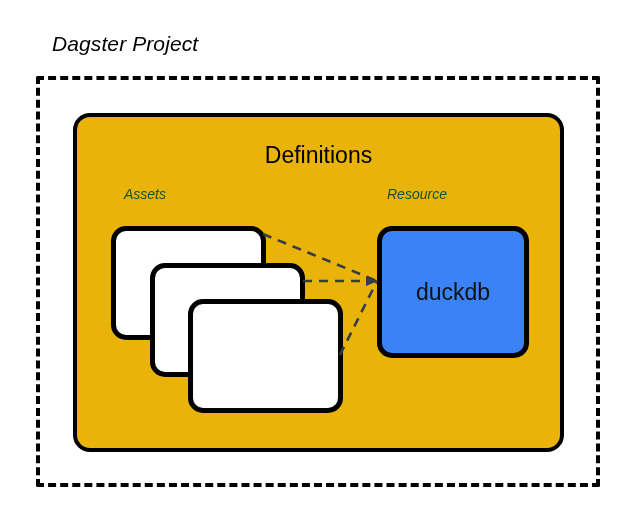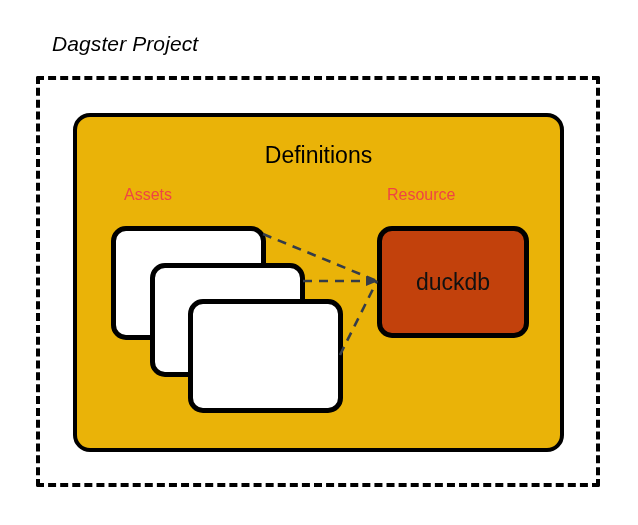--- a/index.html
+++ b/index.html
@@ -66,23 +66,24 @@
     text-align: center;
     font-size: 23px;
     font-style: normal;
     font-weight: 400;
     color: #000000;
   }
 
   
   .group-label {
     position: absolute;
-    font-size: 16px;
+    font-size: 14px;
+    font-style: italic;
     font-weight: 400;
-    color: #ef4444;
+    color: #14532d;
     white-space: nowrap;
   }
   .label-assets   { left: 124px; top: 186px; }
   .label-resource { left: 387px; top: 186px; }
 
   
   .asset-card {
     position: absolute;
     width: 155px;
     height: 114px;
@@ -94,25 +95,25 @@
   .asset-card-1 { left: 111px; top: 226px; z-index: 3; }
   .asset-card-2 { left: 150px; top: 263px; z-index: 4; }
   .asset-card-3 { left: 188px; top: 299px; z-index: 5; }
 
   
   .resource-box {
     position: absolute;
     left: 377px;
     top: 226px;
     width: 152px;
-    height: 112px;
+    height: 132px;
     box-sizing: border-box;
     border: 5px solid #000000;
     border-radius: 15px;
-    background: #c2410c;
+    background: #3b82f6;
     display: flex;
     align-items: center;
     justify-content: center;
     z-index: 6;
   }
   .resource-label {
     font-size: 23px;
     font-style: normal;
     font-weight: 400;
     color: #111111;

